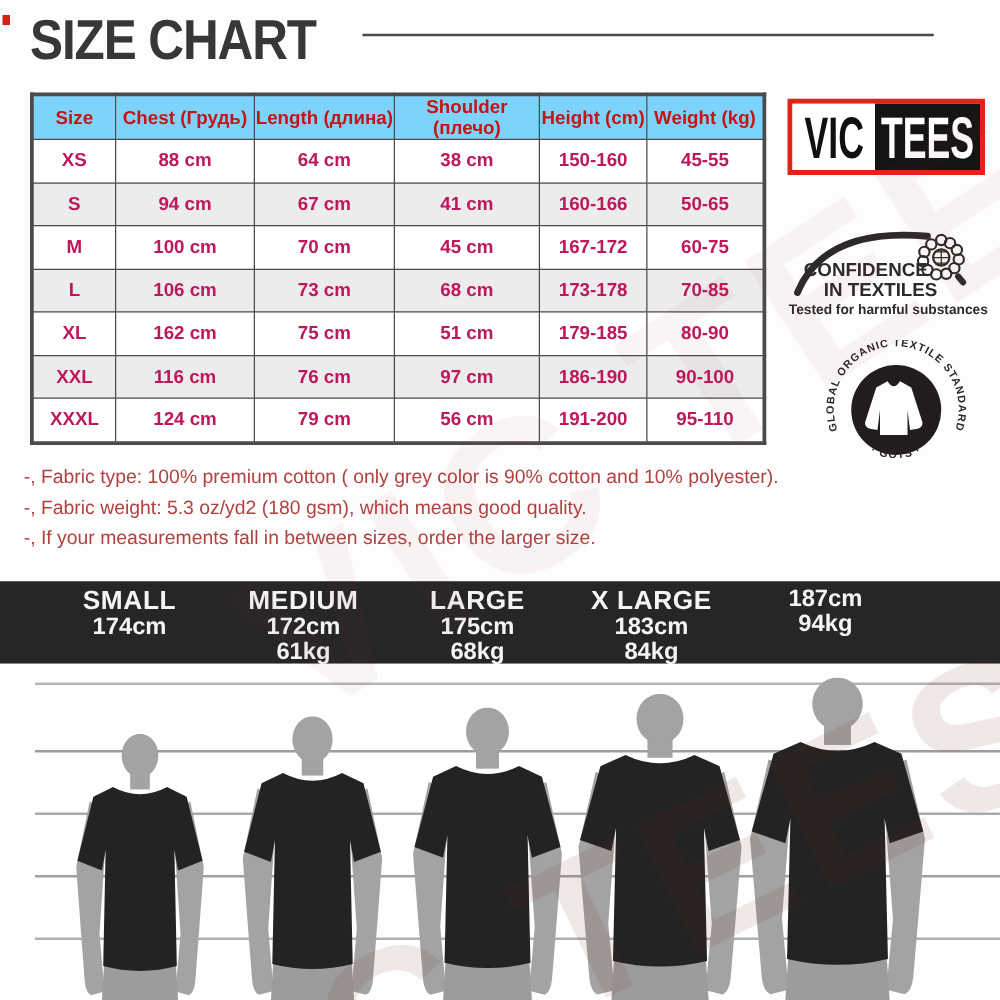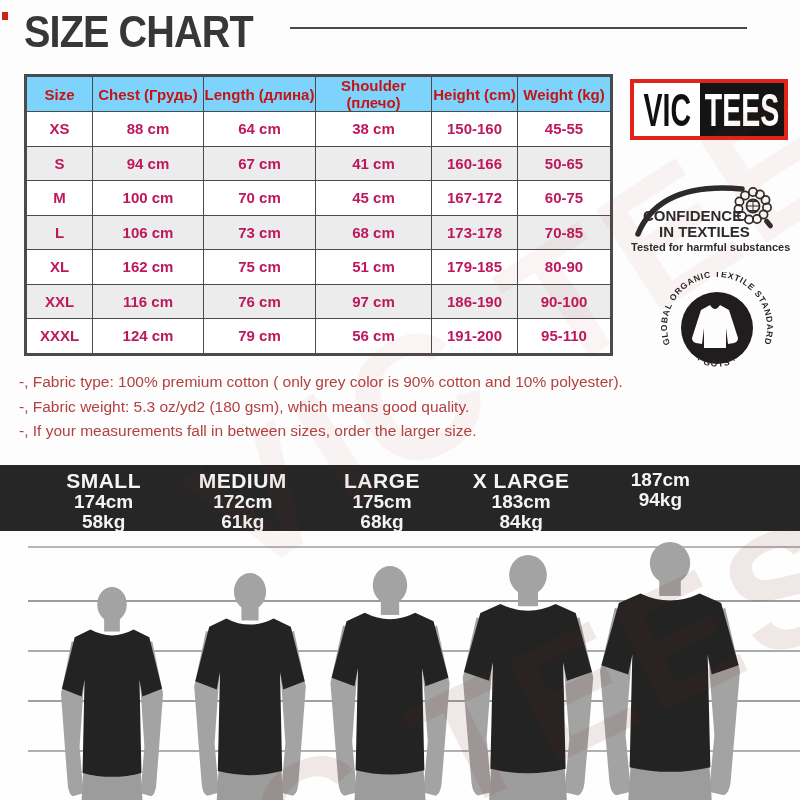--- a/index.html
+++ b/index.html
@@ -219,21 +219,20 @@
     <textPath href="#gots-ring-bottom" startOffset="50%" text-anchor="middle">· GOTS ·</textPath>
   </text>
 </svg>
 
 <div class="wm wm-top">VIC TEES</div>
 
 <div class="size-band">
   <div class="band-col">
     <div class="band-label">SMALL</div>
     <div class="band-val">174cm</div>
-    <div class="band-val">58kg</div>
   </div>
   <div class="band-col">
     <div class="band-label">MEDIUM</div>
     <div class="band-val">172cm</div>
     <div class="band-val">61kg</div>
   </div>
   <div class="band-col">
     <div class="band-label">LARGE</div>
     <div class="band-val">175cm</div>
     <div class="band-val">68kg</div>

